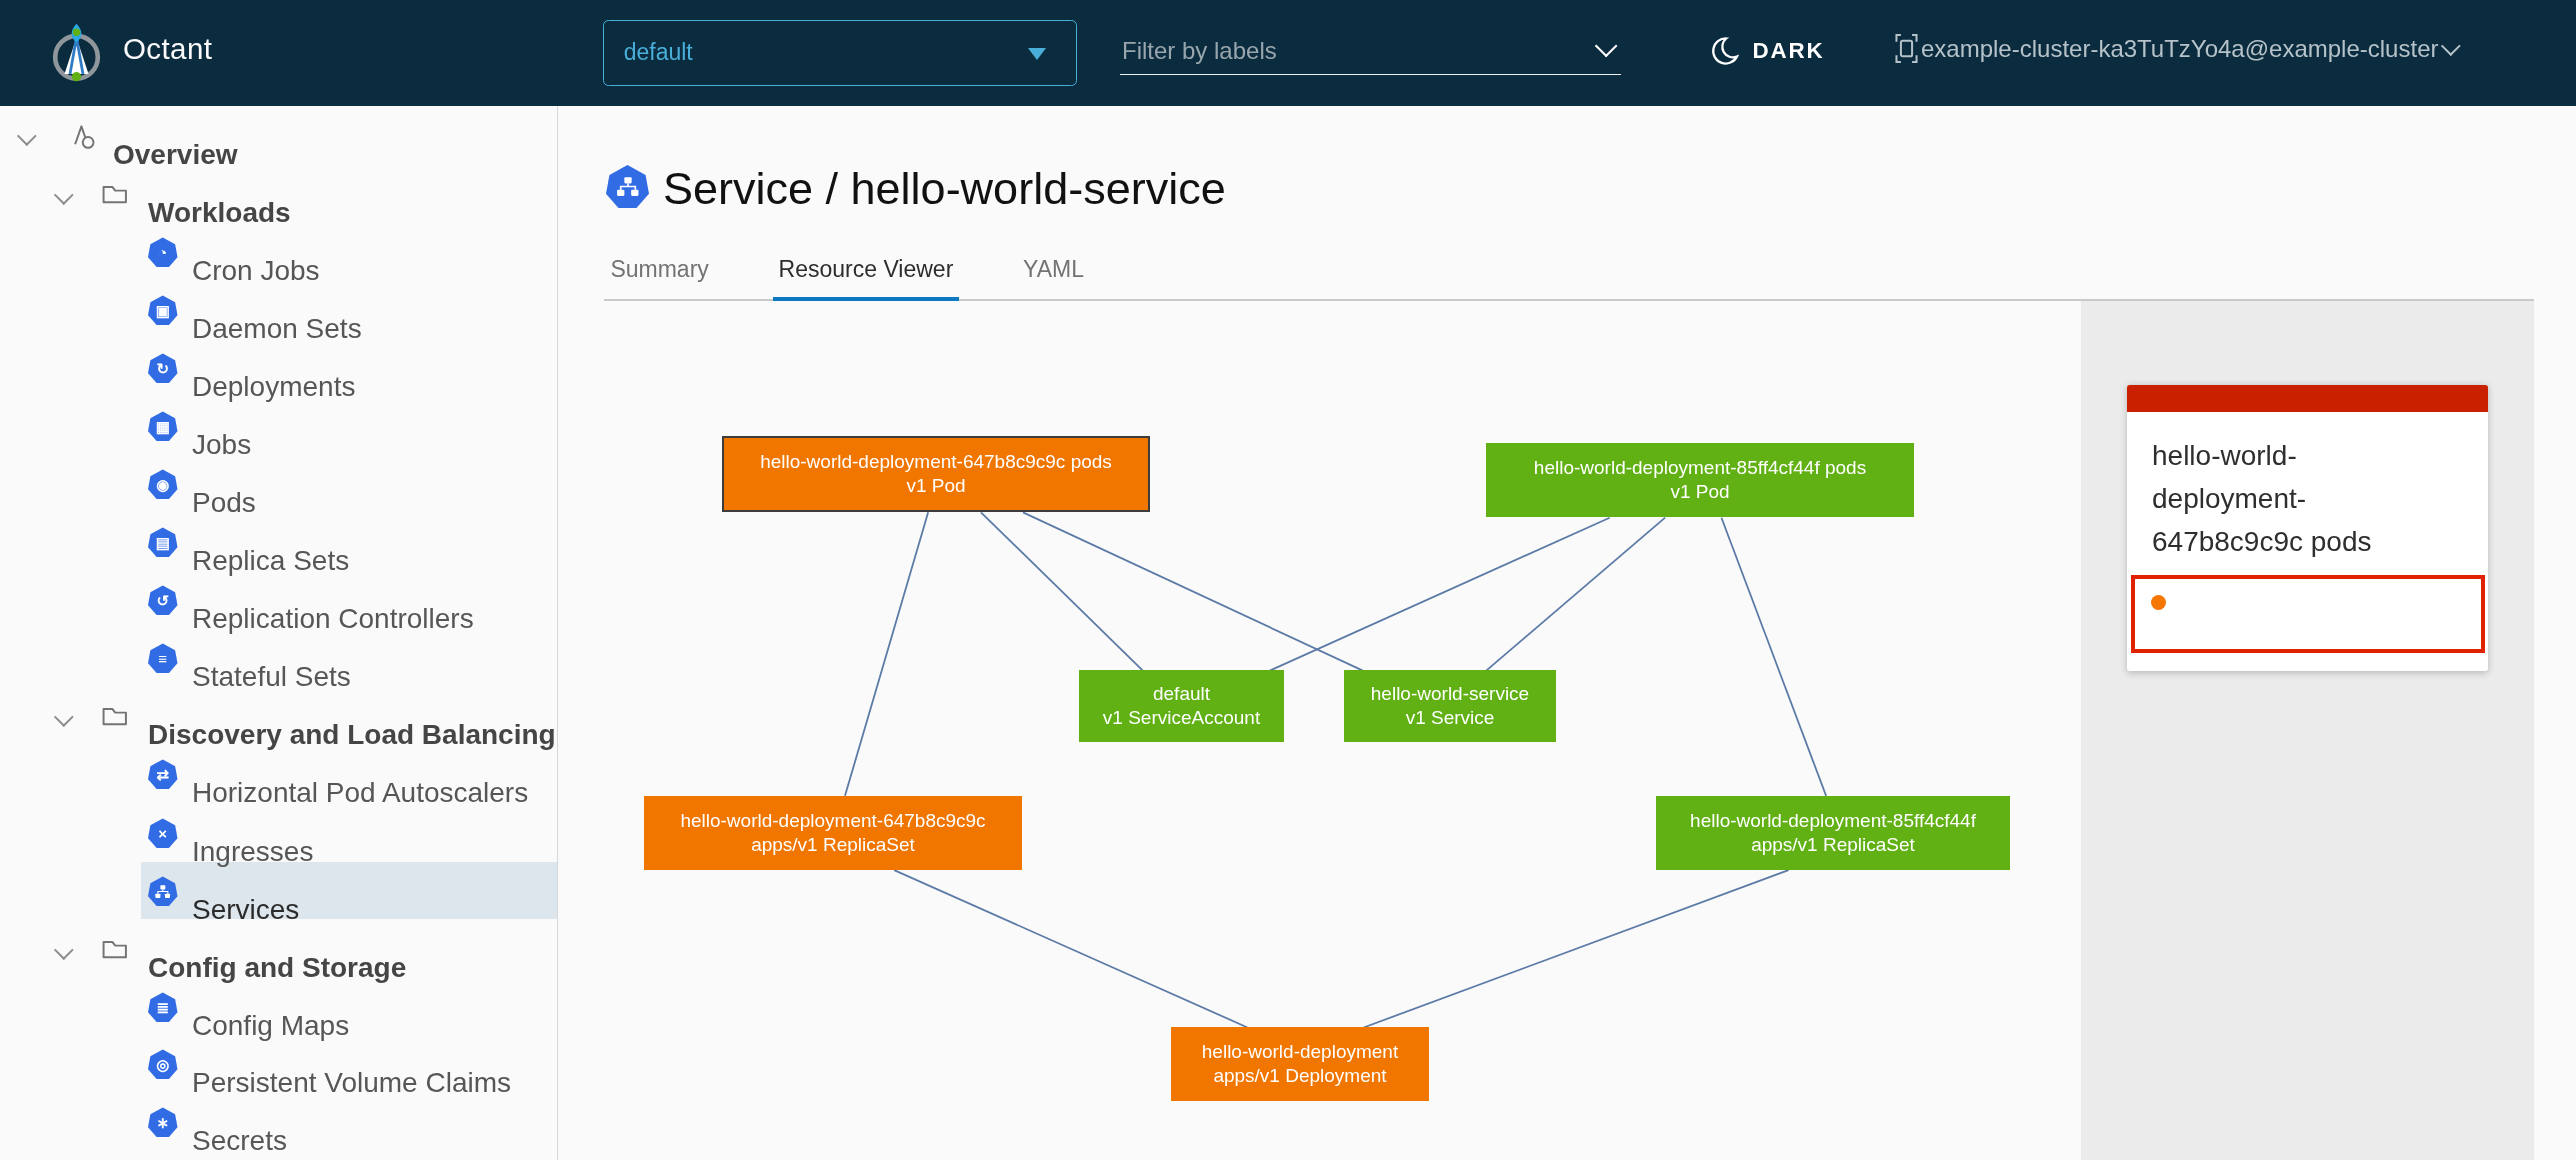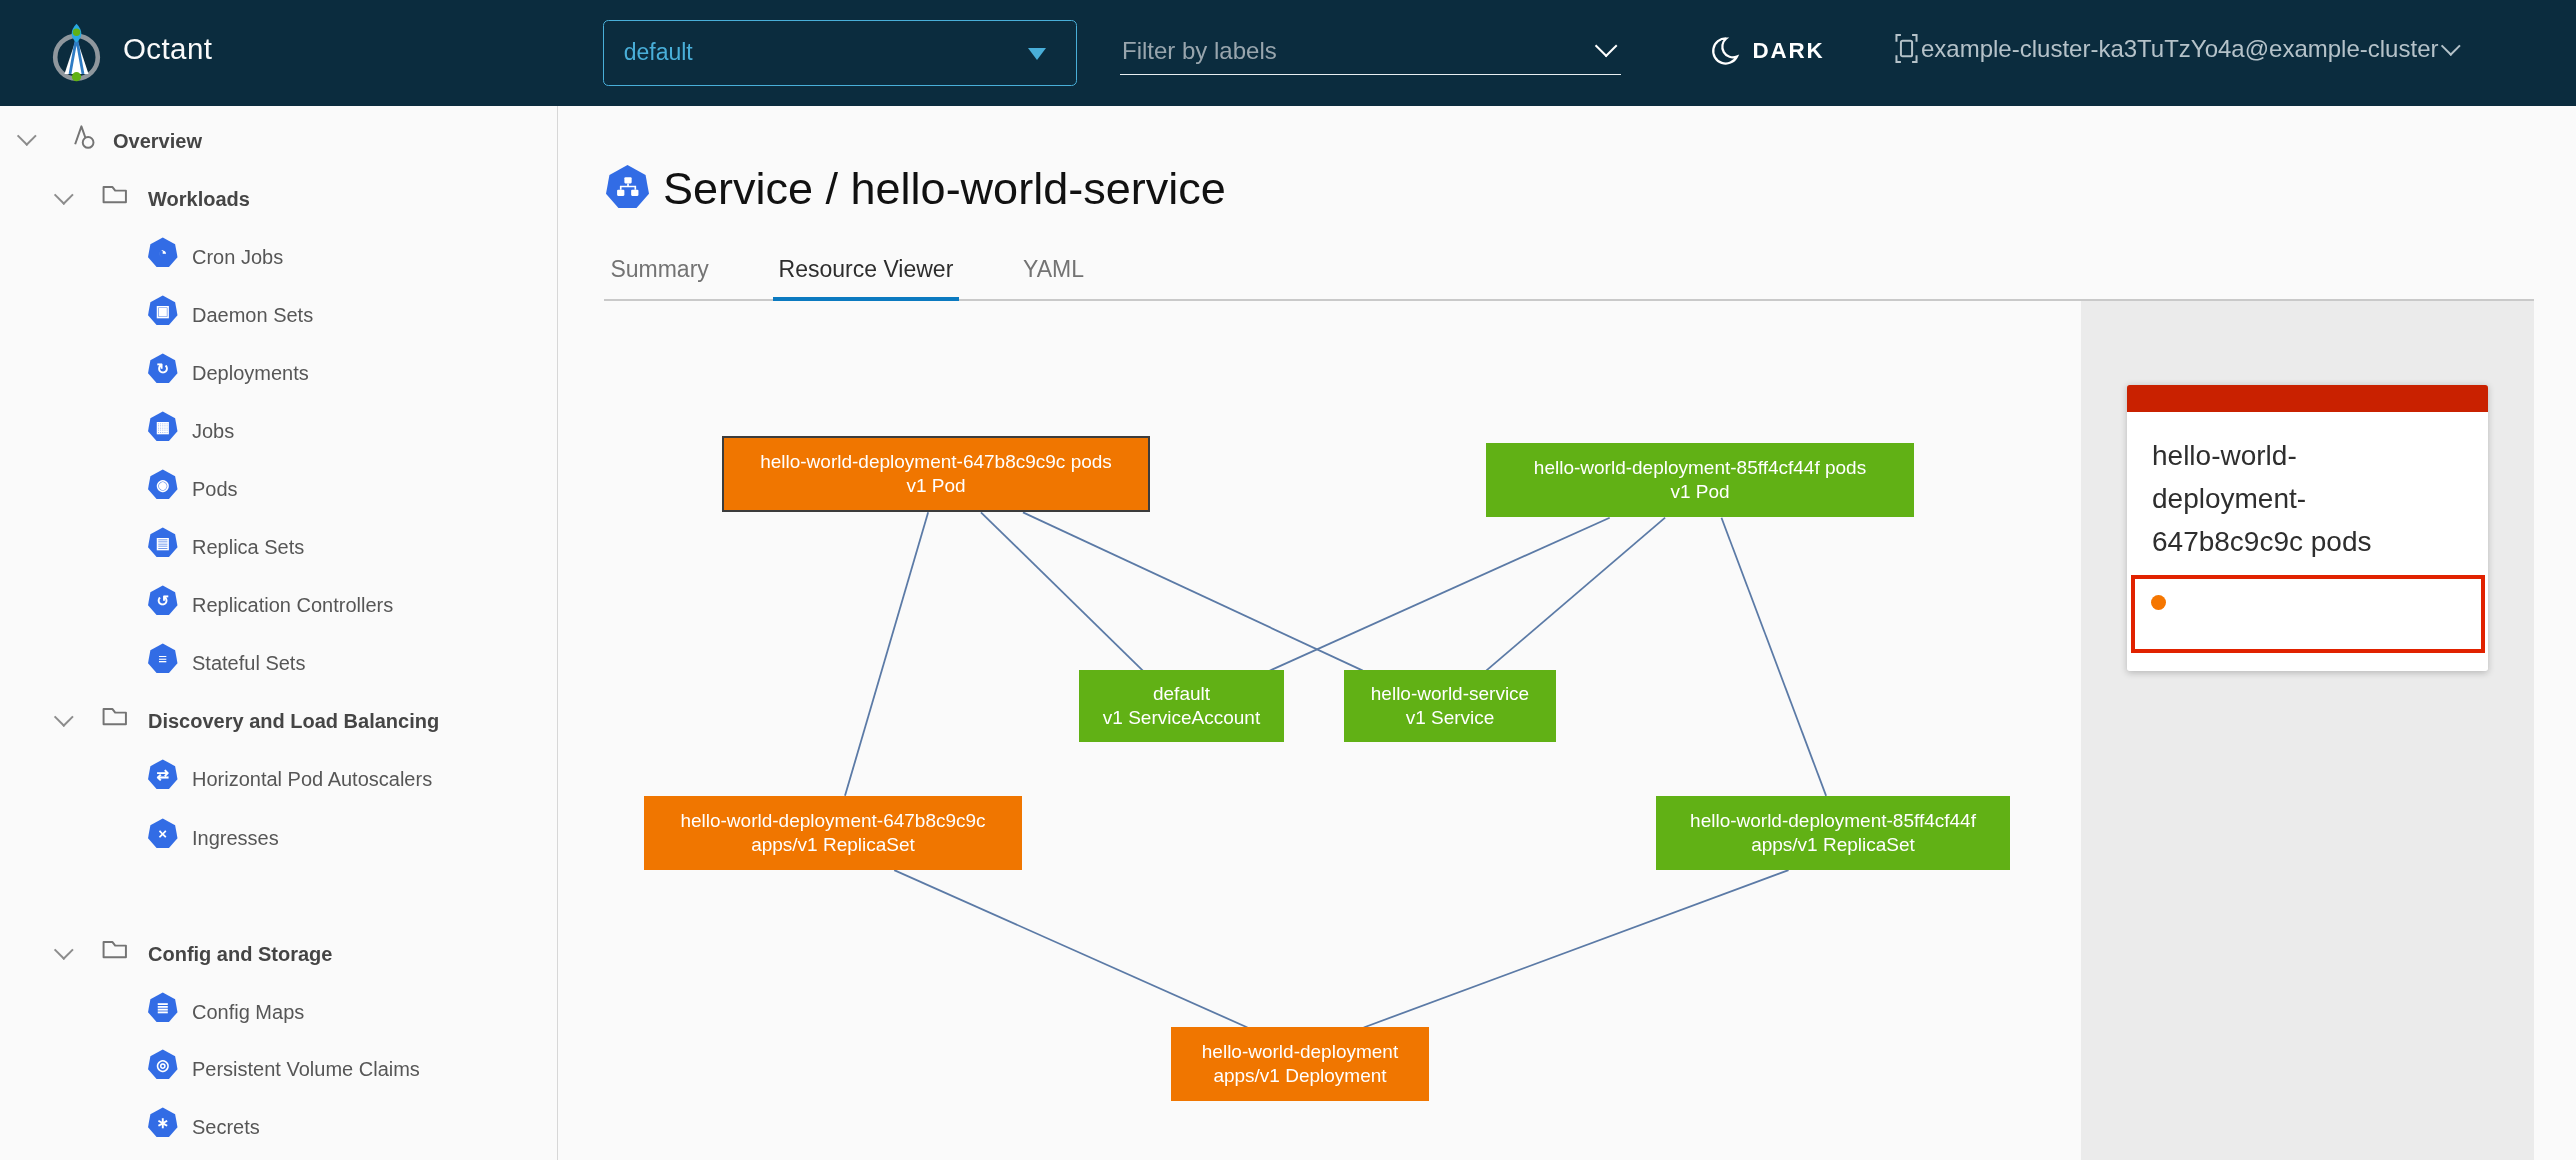--- a/index.html
+++ b/index.html
@@ -39,21 +39,21 @@
   
   nav.sidebar{position:absolute;left:0;top:106px;width:557px;bottom:0;background:#fafafa;
               border-right:0.9px solid #d7d7d7;z-index:20}
   .side-row{position:absolute;left:0;right:0;height:57px;cursor:pointer}
   .side-row .chev{position:absolute;top:21.5px;width:11.6px;height:11.6px;
                   border-right:2px solid #8c8c8c;border-bottom:2px solid #8c8c8c;
                   transform:rotate(45deg)}
   .lvl0 .chev{left:19.7px}.lvl1 .chev{left:57px}
   .side-row .ic{position:absolute;top:13.4px;width:29.5px;height:29.5px;z-index:1}
   .lvl0 .ic{left:68px}.lvl1 .ic{left:100px}.lvl2 .ic{left:148px}
-  .side-row .lbl{position:absolute;top:22px;font-size:20px;color:#565656;z-index:1;white-space:nowrap}
+  .side-row .lbl{position:absolute;top:31px;font-size:28px;color:#565656;z-index:1;white-space:nowrap}
   .lvl0 .lbl{left:113px}.lvl1 .lbl{left:148px}.lvl2 .lbl{left:192px}
   .side-row.grp .lbl{font-weight:700;color:#454545}
   .side-row.sel::before{content:'';position:absolute;left:141px;right:0;top:-0.9px;bottom:0.9px;
                         background:var(--sidebar-selected-bg)}
   .side-row.sel .lbl{color:#2b2b2b}
   .hept{background:var(--kubernetes-icon-blue);
         clip-path:polygon(50% 0,92% 23%,100% 67%,71% 100%,29% 100%,0 67%,8% 23%);
         display:flex;align-items:center;justify-content:center}
   .hept b{color:#fff;font-size:15px;font-weight:700;line-height:1}
 
@@ -208,20 +208,33 @@
         <b>⇄</b>
       </span>
       <span class="lbl">Horizontal Pod Autoscalers</span>
     </div>
     <div class="side-row lvl2" style="top: 699px;">
       <span class="ic hept">
         <b>×</b>
       </span>
       <span class="lbl">Ingresses</span>
     </div>
+    <div class="side-row lvl2 sel" style="top: 757px;">
+      <span class="ic hept">
+        <svg viewBox="0 0 24 24" width="17" height="17">
+          <g fill="#fff">
+            <rect x="9" y="3" width="7" height="6" rx="1"></rect>
+            <rect x="2" y="15" width="7" height="6" rx="1"></rect>
+            <rect x="15.5" y="15" width="7" height="6" rx="1"></rect>
+          </g>
+          <path d="M12.5 9 v3 M5.5 15 v-3 h14 v3" fill="none" stroke="#fff" stroke-width="1.6"></path>
+        </svg>
+      </span>
+      <span class="lbl">Services</span>
+    </div>
     <div class="side-row lvl1 grp" style="top: 815px; text-align: right;">
       <span class="chev"></span>
       <span class="ic"><svg viewBox="0 0 33 33" width="29.5" height="29.5">
           <path d="M4 9 h10 l3 4 h12 v13 H4 Z" fill="none" stroke="#747474" stroke-width="2.2" stroke-linejoin="round"></path>
         </svg></span>
       <span class="lbl">Config and Storage</span>
     </div>
     <div class="side-row lvl2" style="top: 873px;">
       <span class="ic hept">
         <b>≣</b>

